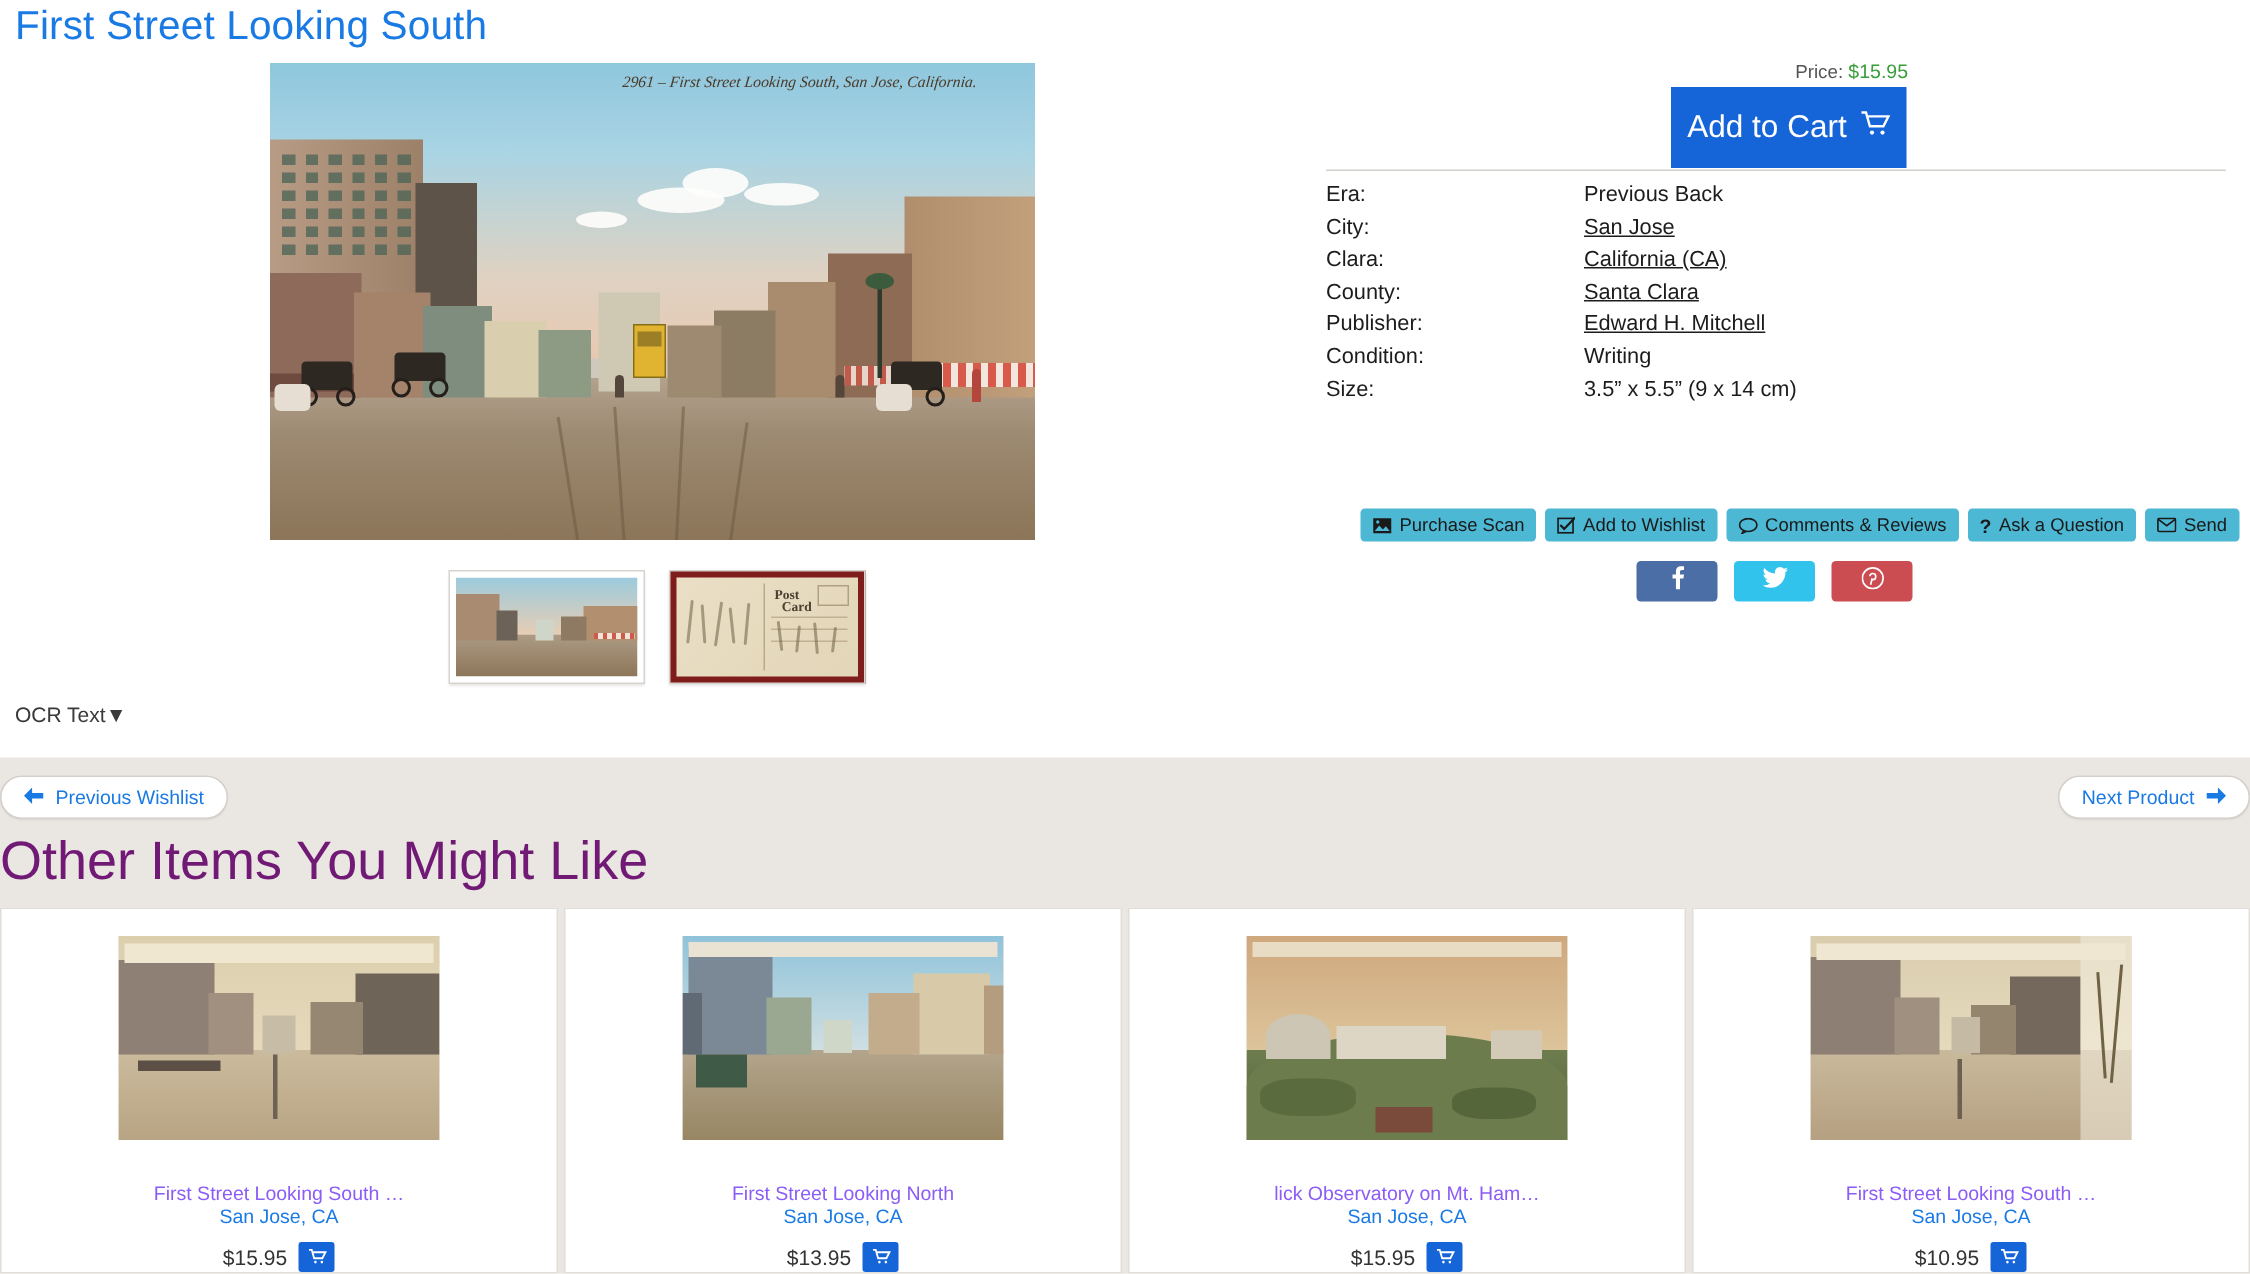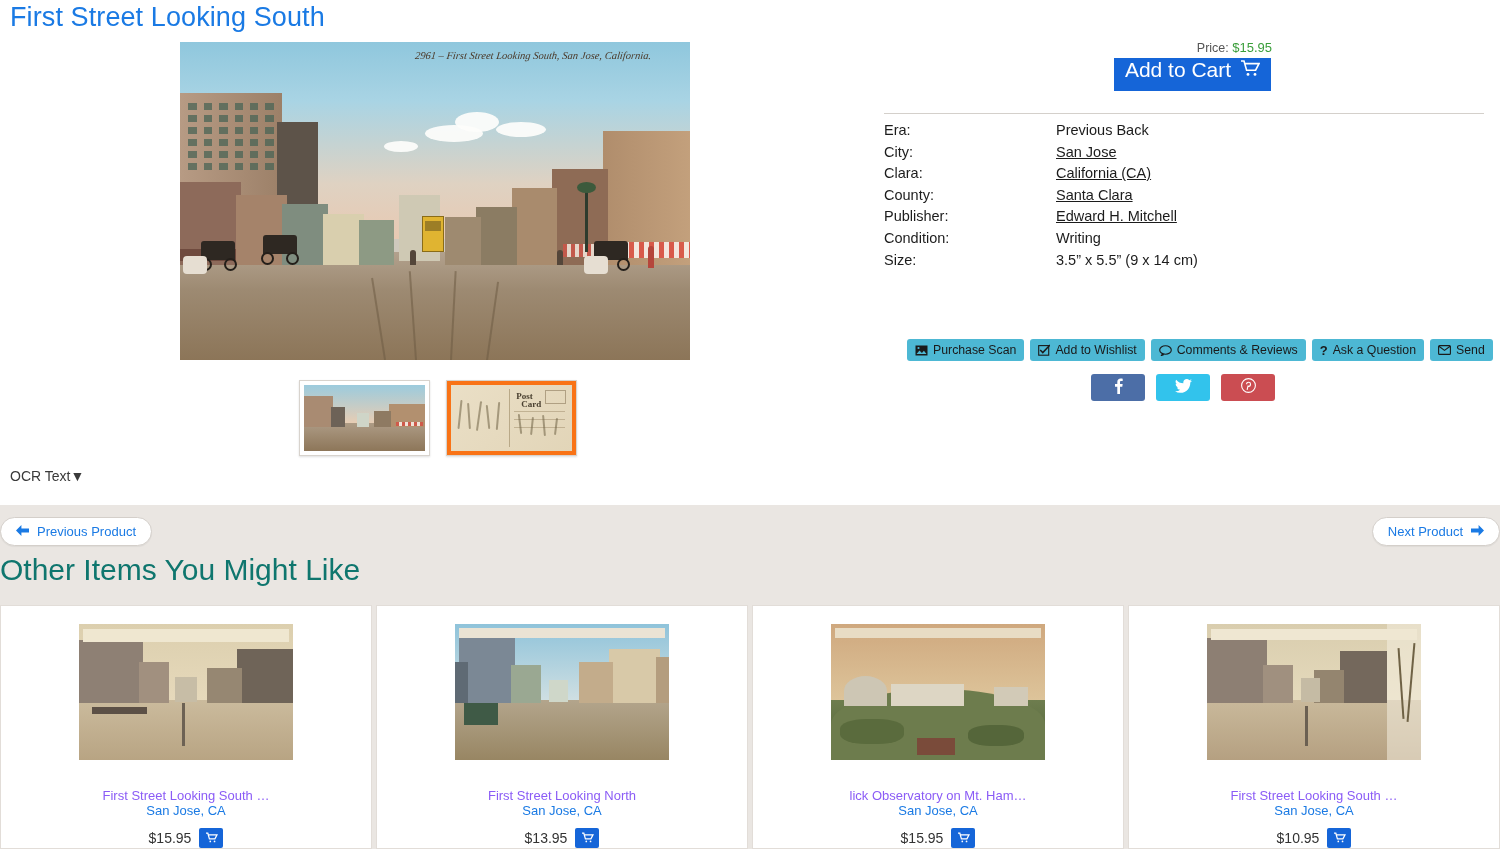--- a/index.html
+++ b/index.html
@@ -91,42 +91,42 @@
   .t-front .road { position: absolute; left:0; bottom:0; width:100%; height:42%;
     background: linear-gradient(to bottom,#ad9b85,#8d7659); }
   .t-front .bl { position: absolute; bottom: 40%; }
   .t-front .bl1 { left:0; width:24%; height:48%; background:#a98b72; bottom:36%; }
   .t-front .bl2 { left:22%; width:12%; height:30%; background:#6d6257; bottom:36%; }
   .t-front .bl3 { right:0; width:30%; height:36%; background:#b2906f; bottom:36%; }
   .t-front .bl4 { right:28%; width:14%; height:24%; background:#8e7a62; bottom:36%; }
   .t-front .bl5 { left:44%; width:10%; height:20%; background:#cfd5c8; bottom:37%; }
   .t-front .aw { position:absolute; right:2%; bottom:38%; width:22%; height:6%;
     background: repeating-linear-gradient(90deg,#cf5a4a 0 3px,#f0e3d8 3px 6px); }
-  .t-back { background: #f97316; padding-left: 36px; }
+  .t-back { background: #7f1d1d; padding-left: 36px; }
   .t-back .inner { background: linear-gradient(135deg,#eadfc6,#e2d5b8); }
   .t-back .divider { position: absolute; left: 48%; top: 6%; width: 1px; height: 88%; background: #b9a988; }
   .t-back .stampbox { position: absolute; right: 5%; top: 7%; width: 17%; height: 22%; border: 1px solid #b0a083; }
   .t-back .pcword { position: absolute; left: 54%; top: 10%; font-family: "Liberation Serif", serif;
     font-size: 9px; color: #4a4030; line-height: 9px; font-weight: bold; }
   .t-back .line { position: absolute; height: 1px; background: #b8a888; opacity: .8; }
   .t-back .scribble { position: absolute; background: #6e6144; opacity: .55; border-radius: 1px; }
 
   .ocr-text {
     position: absolute; left: 10px; top: 468px;
     font-size: 14px; color: #3a3a3a; cursor: pointer; user-select: none;
   }
 
   
   .right-col { position: absolute; left: 884px; top: 40px; width: 600px; }
   .price-row { text-align: right; padding-right: 212px; font-size: 12.5px; color: #555; }
   .price-row .amount { color: #3a9e3a; font-size: 13px; }
   .add-cart {
-    position: absolute; right: 213px; top: 18px; width: 157px; height: 33px;
+    position: absolute; right: 213px; top: 18px; width: 157px; height: 54px;
     background: #1565d8; border: none; color: #fff; font-size: 21px;
-    display: flex; justify-content: center; gap: 9px;
+    display: flex; align-items: center; justify-content: center; gap: 9px;
     cursor: pointer; font-family: "Liberation Sans", sans-serif;
   }
   .hr { position: absolute; left: 0; top: 73px; width: 600px; height: 1px; background: #d4d0cb; }
 
   .detail-table { position: absolute; left: 0; top: 80px; width: 600px; }
   .d-row { display: flex; font-size: 14.5px; line-height: 21.6px; color: #1c1c1c; }
   .d-label { width: 172px; }
   .d-val.link { text-decoration: underline; cursor: pointer; }
 
   .action-row { position: absolute; left: 23px; top: 299px; display: flex; gap: 6px; }
@@ -150,21 +150,21 @@
   .nav-btn {
     position: absolute; background: #fff; border: 1px solid #d4cfca; border-radius: 22px;
     height: 29px; display: flex; align-items: center; gap: 8px; padding: 0 15px;
     color: #1a7ae4; font-size: 13px; cursor: pointer; box-shadow: 0 1px 1px rgba(0,0,0,.05);
     font-family: "Liberation Sans", sans-serif;
   }
   .nav-prev { left: 0; top: 12px; }
   .nav-next { right: 0; top: 12px; }
 
   .section-title {
-    position: absolute; left: 0; top: 553px; font-size: 30px; font-weight: normal; color: #0f766e;
+    position: absolute; left: 0; top: 553px; font-size: 36px; font-weight: normal; color: #701a75;
   }
 
   
   .cards { position: absolute; left: 0; top: 605px; width: 1500px; height: 244px; display: flex; gap: 4px; }
   .card {
     flex: 1; background: #fff; border: 1px solid #e2ddd8; position: relative;
     display: flex; flex-direction: column; align-items: center; padding-top: 18px; cursor: pointer;
   }
   .card-img { width: 214px; height: 140px; position: relative; overflow: hidden; background: #ded6c4; }
   .ci-sky { position: absolute; left:0; top:0; width:100%; height:56%; }
@@ -446,21 +446,21 @@
     </div>
   </div>
 
   <div class="nav-strip">
     <button class="nav-btn nav-prev">
       <span>
         <svg width="13" height="11" viewBox="0 0 13 11" fill="#1a7ae4">
             <path d="M5.4 0L0 5.5 5.4 11V7.4H13V3.6H5.4z"></path>
           </svg>
       </span>
-      <span>Previous Product</span>
+      <span>Previous Wishlist</span>
     </button>
     <button class="nav-btn nav-next">
       <span>Next Product</span>
       <span>
         <svg width="13" height="11" viewBox="0 0 13 11" fill="#1a7ae4">
             <path d="M7.6 0L13 5.5 7.6 11V7.4H0V3.6h7.6z"></path>
           </svg>
       </span>
     </button>
   </div>

